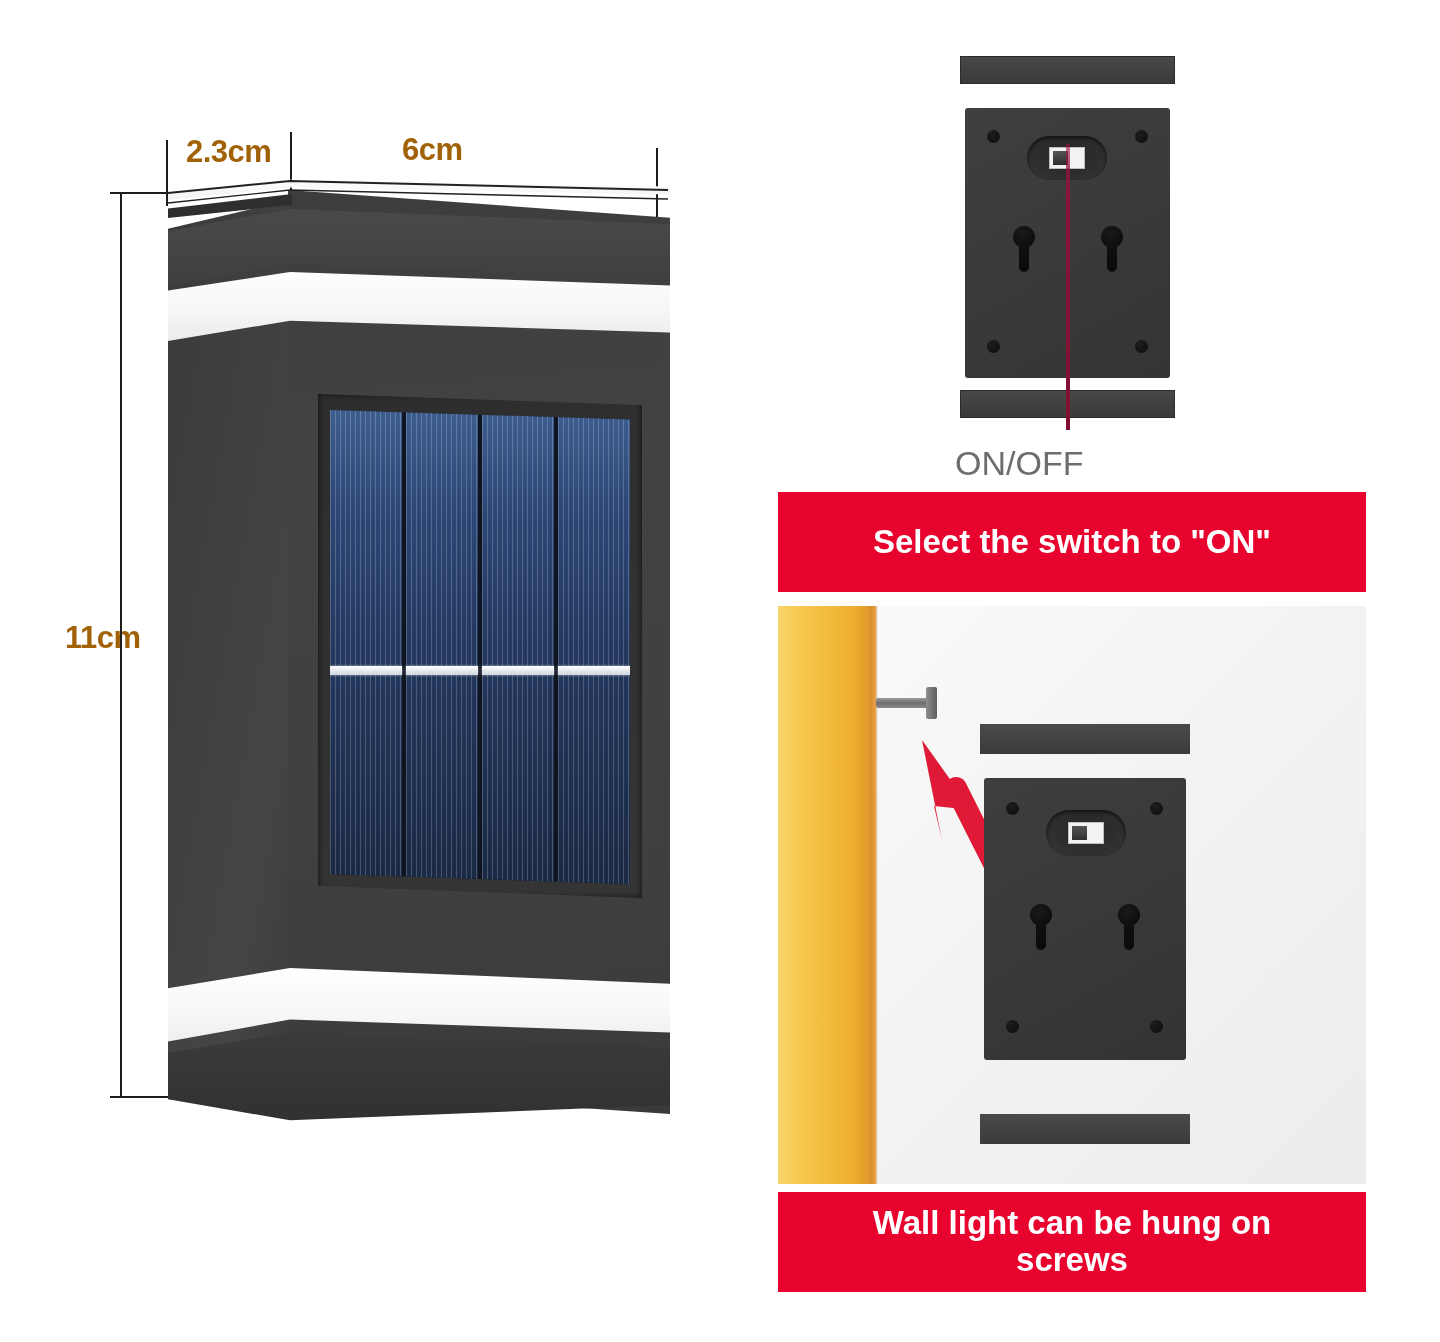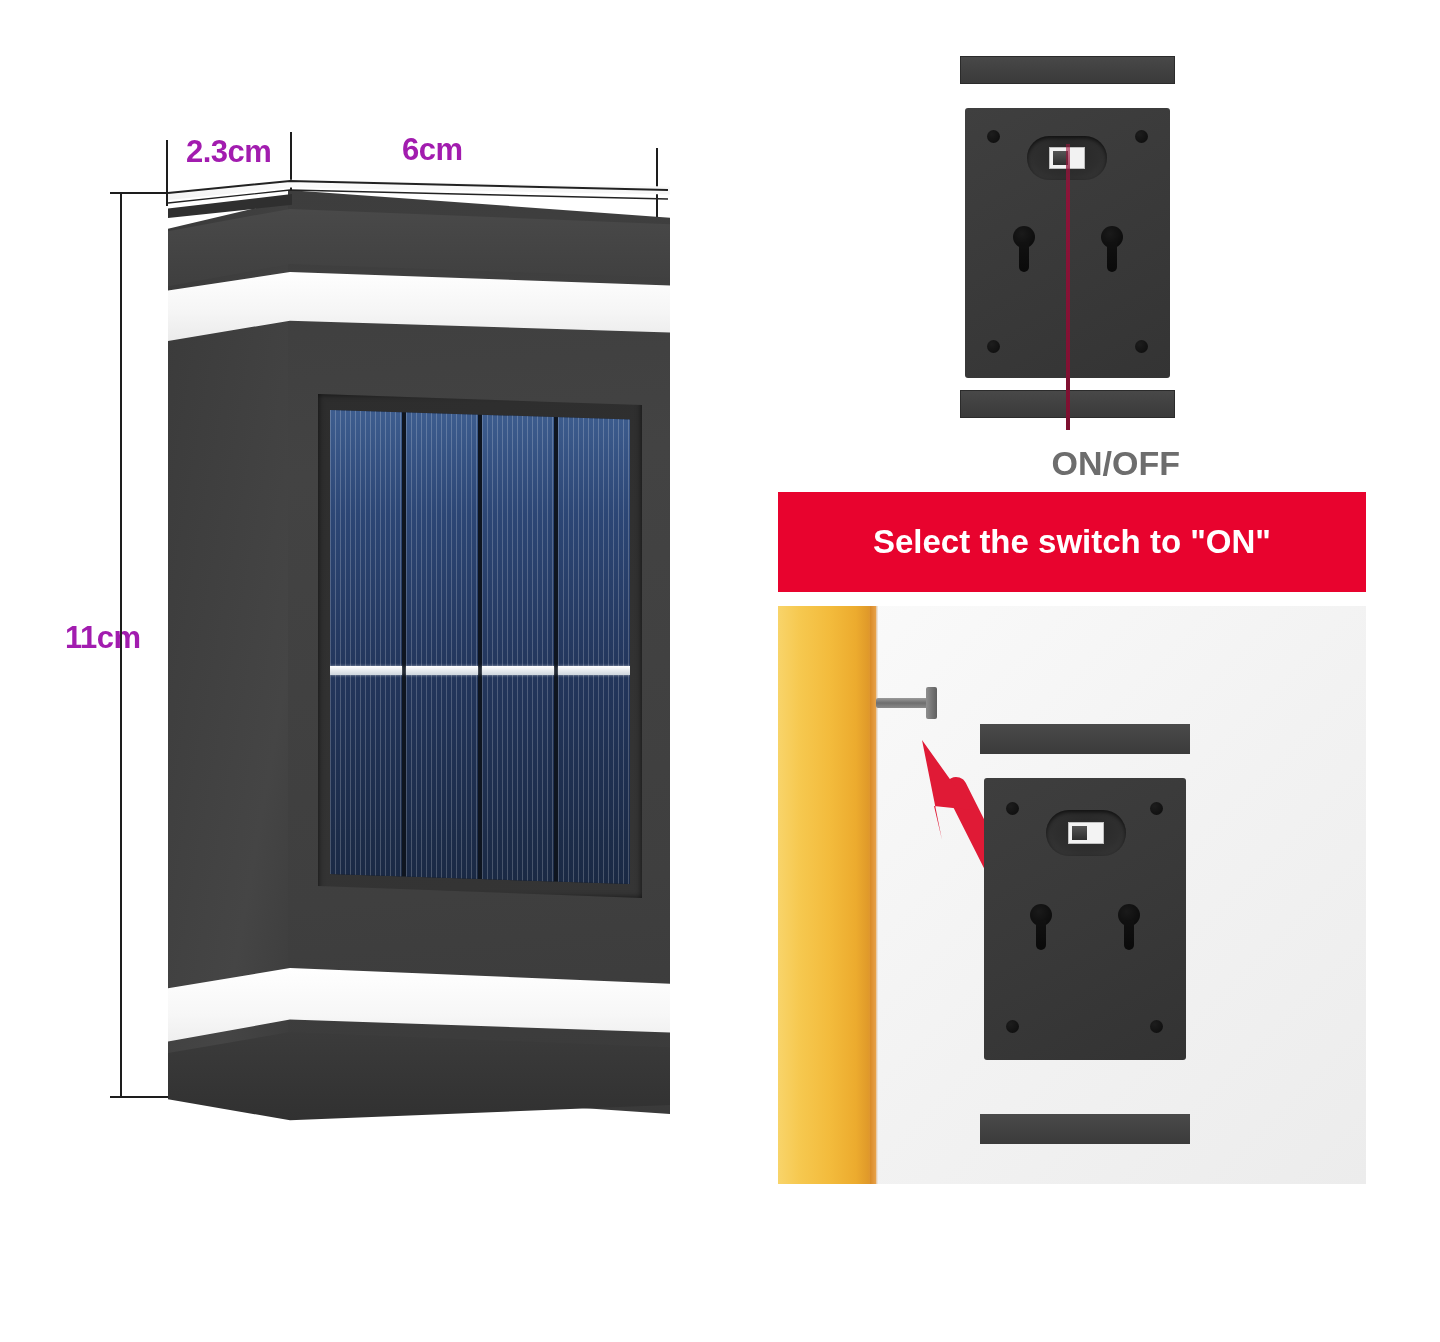--- a/index.html
+++ b/index.html
@@ -18,21 +18,21 @@
   
   .dim-line { position: absolute; background: #1d1d1d; }
   .dim-v { width: 2px; }
   .dim-h { height: 2px; }
 
   .dim-label {
     position: absolute;
     font-family: "Liberation Sans", sans-serif;
     font-size: 31px;
     font-weight: 700;
-    color: #a21caf;
+    color: #a16207;
     letter-spacing: -0.5px;
     white-space: nowrap;
   }
 
   
   .lamp { position: absolute; left: 168px; top: 176px; width: 500px; height: 950px; }
 
   
   .lamp-side {
     position: absolute; left: 0; top: 24px; width: 122px; height: 900px;
@@ -159,22 +159,22 @@
   .bp-switch .sw-toggle {
     width: 15px; height: 14px; margin-left: 3px;
     background: linear-gradient(180deg,#555,#2e2e2e);
   }
   .pointer-line {
     position: absolute; left: 111px; top: 92px; width: 4px; height: 286px;
     background: linear-gradient(180deg, rgba(160,20,60,.55), #8c1338 18%, #7d1030 100%);
   }
   .onoff-label {
     position: absolute; left: 0; top: 392px; width: 225px;
-    text-align: right;
-    font-size: 34px; font-weight: 700; color: #6d6d6d;
+    text-align: left;
+    font-size: 34px; font-weight: 400; color: #6d6d6d;
     letter-spacing: 0px;
   }
 
   
   .instruction-card {
     position: absolute; left: 778px; top: 492px; width: 588px; height: 800px;
   }
   .banner {
     position: absolute; left: 0; width: 588px;
     background: #e8032e;
@@ -358,15 +358,16 @@
 
           <div class="mf-switch-well">
             <div class="mf-switch">
               <div class="sw-toggle"></div>
             </div>
           </div>
         </div>
       </div>
     </div>
 
+    <div class="banner banner-bottom">Wall light can be hung on screws</div>
   </div>
 
 </div>
 
 </body></html>

